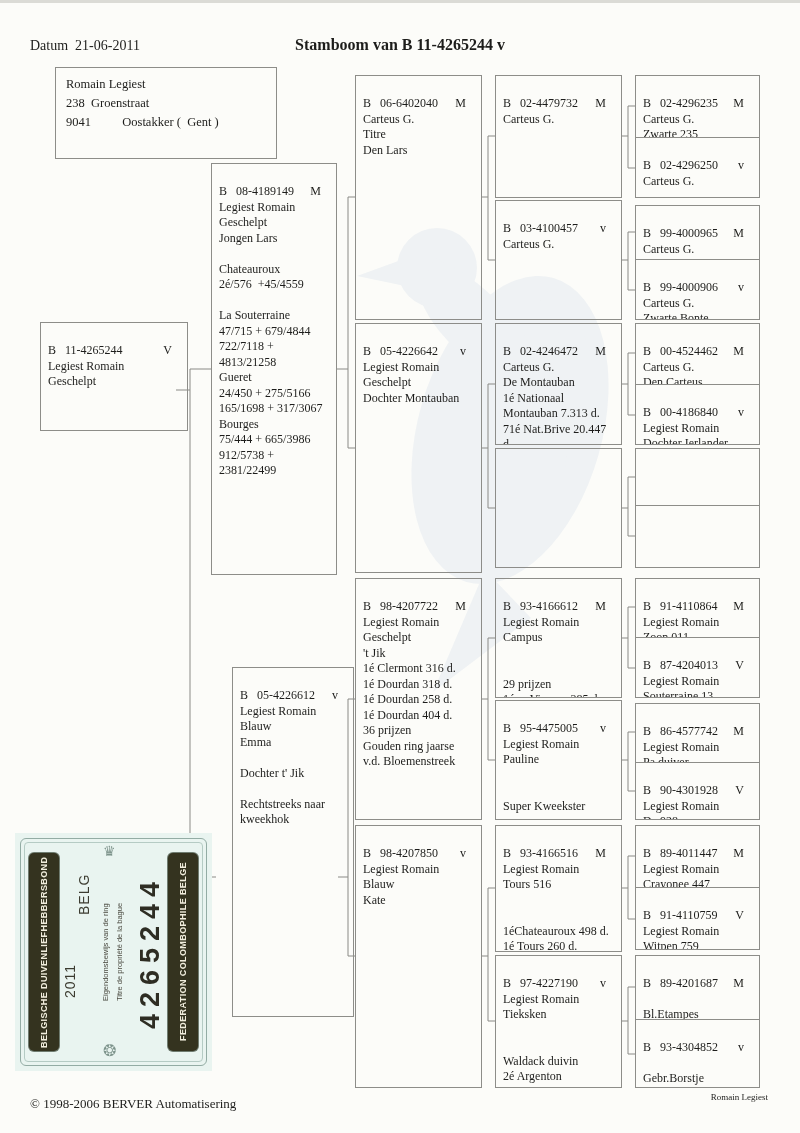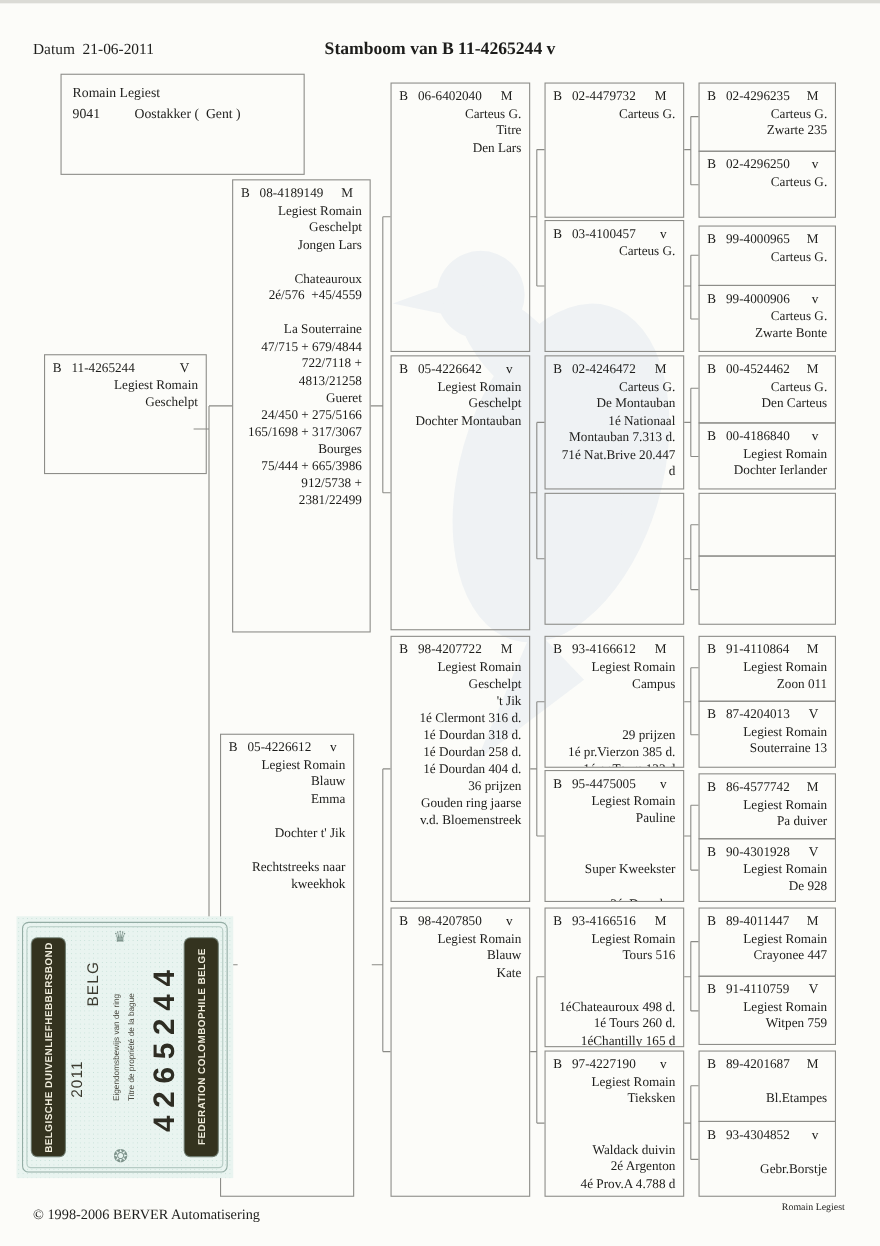--- a/index.html
+++ b/index.html
@@ -13,21 +13,21 @@
   .date{position:absolute;top:22px;left:30px;font-size:14px;white-space:pre;margin-top:16px;}
   .title{position:absolute;top:36px;left:0;width:800px;text-align:center;font-size:16px;font-weight:bold;}
   .ownerbox{
     position:absolute;left:55px;top:67px;width:222px;height:92px;
     border:1px solid #8d8d89;padding:7px 10px;box-sizing:border-box;
     font-size:12.5px;line-height:1.52;z-index:2;
   }
   .ownerbox div{white-space:pre;}
   .box{
     position:absolute;border:1px solid #8d8d89;background:transparent;
-    padding:4px 7px;box-sizing:border-box;font-size:12px;z-index:2;overflow:hidden;text-align:right;
+    padding:20px 7px;box-sizing:border-box;font-size:12px;z-index:2;overflow:hidden;
   }
   .rl{display:flex;justify-content:space-between;white-space:pre;padding-right:8px;min-height:15.5px;line-height:15.5px;}
   .bl{min-height:15.5px;line-height:15.5px;white-space:pre;}
   svg.connectors{position:absolute;left:0;top:0;z-index:1;}
   svg.watermark{position:absolute;left:335px;top:140px;z-index:0;opacity:.6;}
   
   .stamp{
     position:absolute;left:15px;top:833px;width:197px;height:238px;z-index:3;
     background-color:#e9f4f0;
     background-image:radial-gradient(circle,#c6e0d8 0.6px,rgba(0,0,0,0) 0.7px);
@@ -93,20 +93,21 @@
     M622 384 H628 M628 353 V415 M628 353 H635 M628 415 H635
     M622 508 H628 M628 477 V536 M628 477 H635 M628 536 H635
     M622 638 H628 M628 607 V668 M628 607 H635 M628 668 H635
     M622 760 H628 M628 732 V791 M628 732 H635 M628 791 H635
     M622 888 H628 M628 856 V919 M628 856 H635 M628 919 H635
     M622 1021 H628 M628 987 V1054 M628 987 H635 M628 1054 H635"></path>
 </svg>
 
 <div class="ownerbox">
   <div>Romain Legiest</div>
+  <div>238  Groenstraat</div>
   <div>9041          Oostakker (  Gent )</div>
 </div>
 
 <div class="box" style="left:40px;top:322px;width:148px;height:109px">
   <div class="rl"><span>B   11-4265244</span><span>V</span></div>
   <div class="bl">Legiest Romain</div>
   <div class="bl">Geschelpt</div>
 </div>
 
 <div class="box" style="left:211px;top:163px;width:126px;height:412px">
@@ -124,21 +125,21 @@
   <div class="bl">4813/21258</div>
   <div class="bl">Gueret</div>
   <div class="bl">24/450 + 275/5166</div>
   <div class="bl">165/1698 + 317/3067</div>
   <div class="bl">Bourges</div>
   <div class="bl">75/444 + 665/3986</div>
   <div class="bl">912/5738 +</div>
   <div class="bl">2381/22499</div>
 </div>
 
-<div class="box" style="left:200px;top:667px;width:122px;height:421px">
+<div class="box" style="left:232px;top:667px;width:122px;height:350px">
   <div class="rl"><span>B   05-4226612</span><span>v</span></div>
   <div class="bl">Legiest Romain</div>
   <div class="bl">Blauw</div>
   <div class="bl">Emma</div>
   <div class="bl"></div>
   <div class="bl">Dochter t' Jik</div>
   <div class="bl"></div>
   <div class="bl">Rechtstreeks naar</div>
   <div class="bl">kweekhok</div>
 </div>

